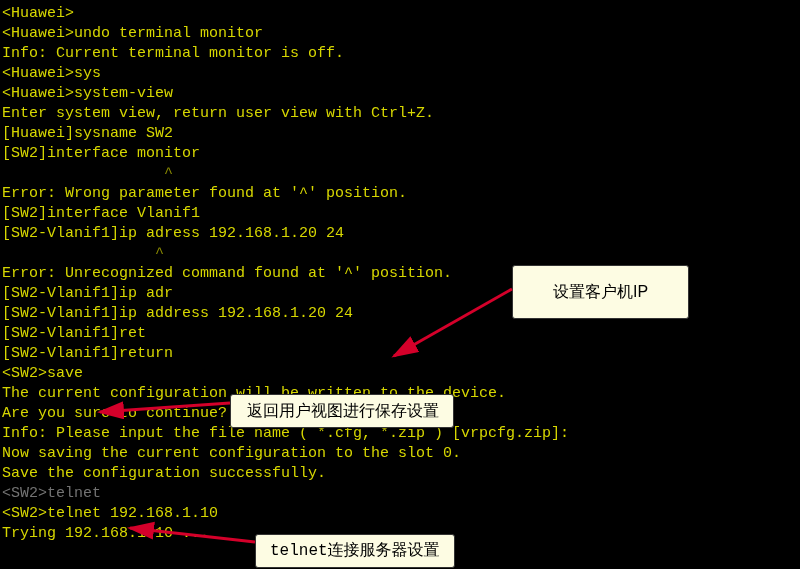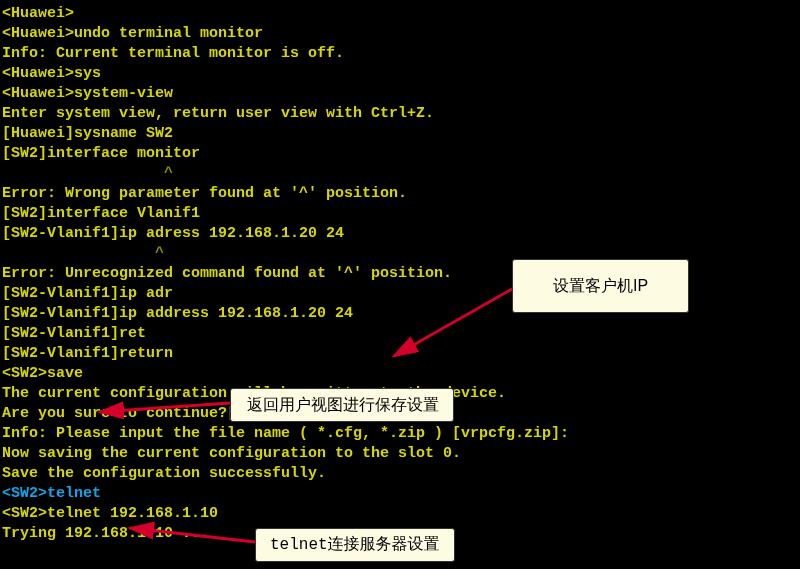--- a/index.html
+++ b/index.html
@@ -9,38 +9,38 @@
     font-family: "Courier New", Consolas, monospace;
     font-size: 15px;
     line-height: 20px;
     position: relative;
   }
   .term {
     position: absolute;
     top: 4px;
     left: 2px;
     white-space: pre;
-    font-weight: bold;
   }
   .y  { color: #d7d700; }         
   .yd { color: #8a8a00; }         
-  .w  { color: #0ea5e9; }         
+  .w  { color: #737373; }         
   
   
   .callout {
     position: absolute;
     background: #fdfce3;
     border: 1px solid #333;
     border-radius: 3px;
     padding: 6px 14px;
     font-family: "Microsoft YaHei", "SimSun", sans-serif;
     font-size: 16px;
     color: #000;
     box-shadow: 0 1px 2px rgba(0,0,0,0.3);
     white-space: nowrap;
+    margin-top: 6px;
   }
   #callout-ip     { top: 259px; left: 512px; padding: 16px 40px; }
   #callout-save   { top: 388px; left: 230px; padding-left: 16px; }
   #callout-telnet { top: 528px; left: 255px; font-family: Liberation Mono, monospace; }
   
   
   svg.arrows {
     position: absolute;
     top: 0; left: 0;
     width: 800px; height: 569px;

